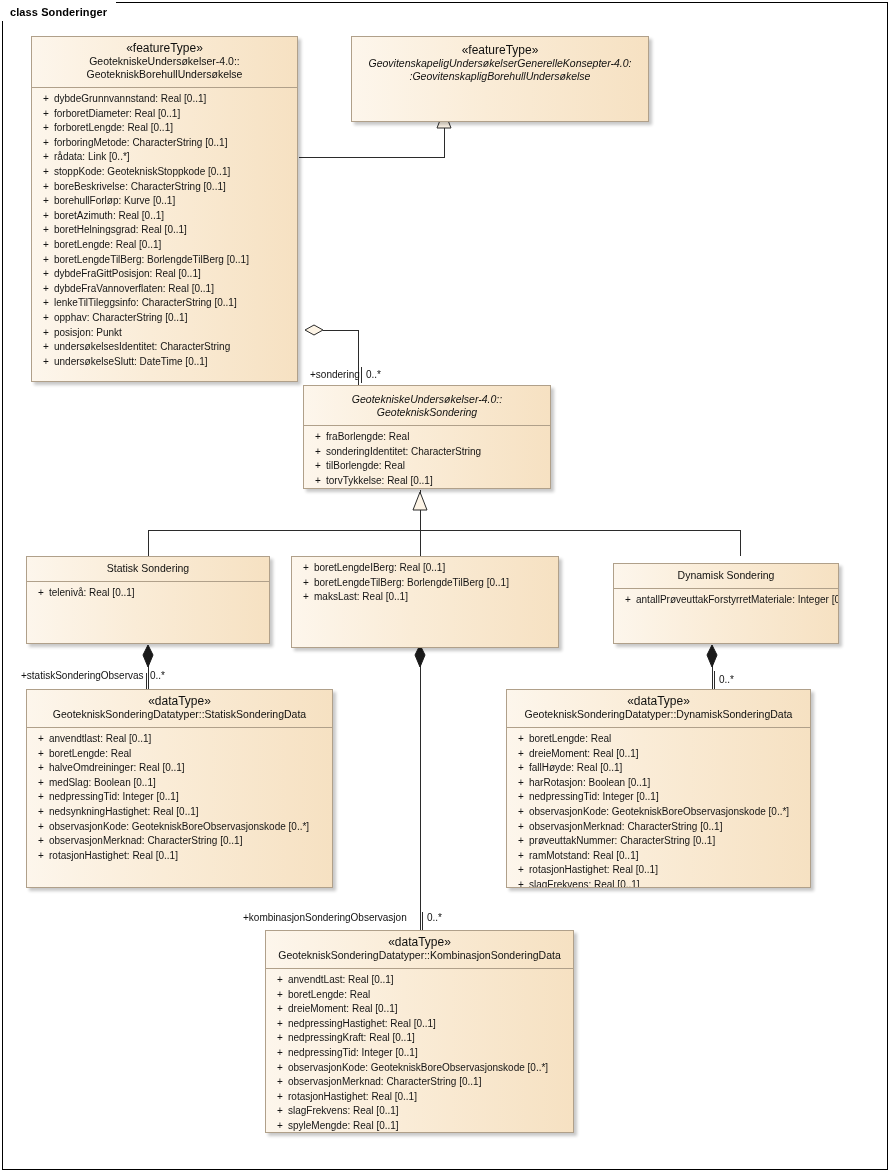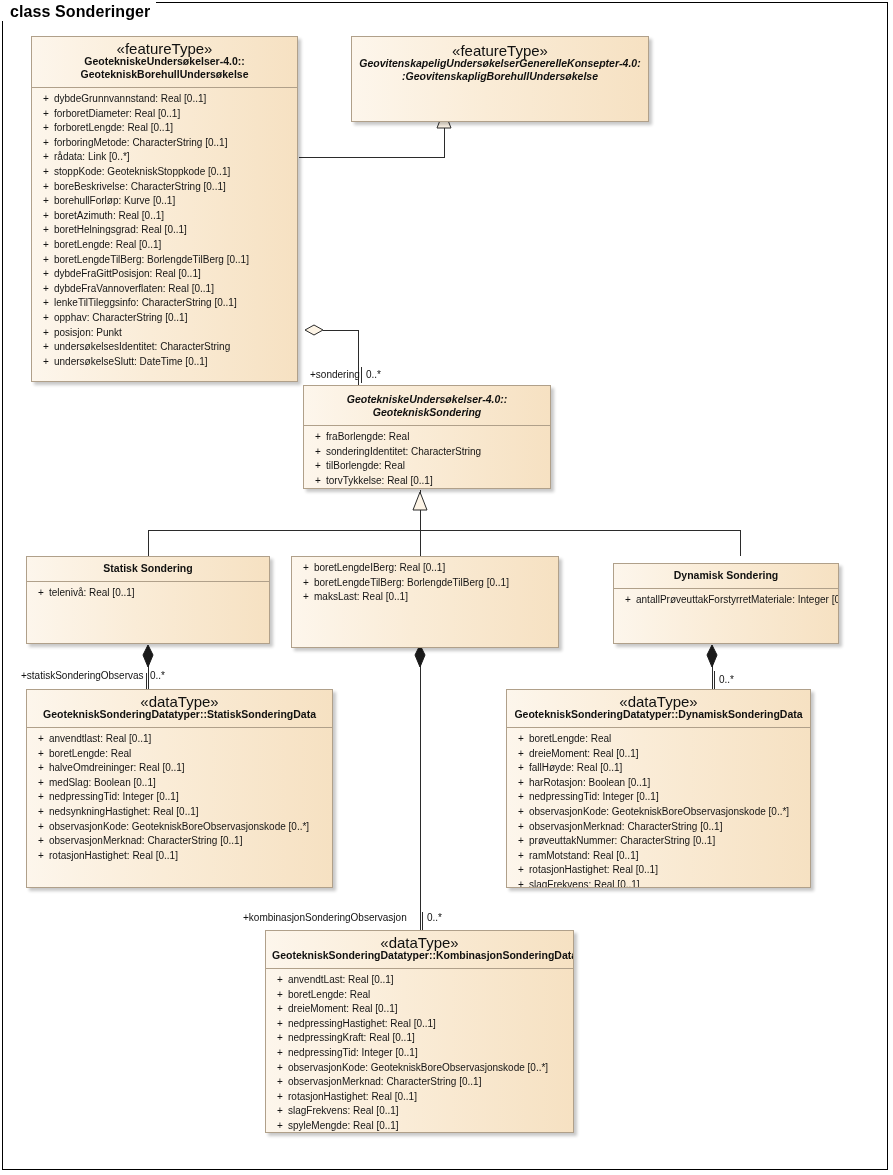--- a/index.html
+++ b/index.html
@@ -27,21 +27,21 @@
   .frame-tab{
     position:absolute;
     left:2px; top:2px;
     height:19px;
     box-sizing:border-box;
     border-right:none;
     background:#fff;
     display:flex;
     align-items:center;
     padding:0 6px 0 8px;
-    font-size:16px;
+    font-size:11px;
     font-weight:bold;
     color:#000;
     letter-spacing:0.1px;
     white-space:nowrap;
     z-index:6;
   }
   .frame-tab-under{
     position:absolute;
     left:2px; top:2px;
     width:110px;height:19px;
@@ -83,25 +83,25 @@
     border-bottom:1px solid #b0a08a;
     padding:5px 6px 6px 6px;
     text-align:center;
     font-size:10.5px;
     color:#10100f;
     line-height:13px;
   }
   .uml .hdr .stereo{
     display:block;
     font-weight:normal;
-    font-size:15px;
+    font-size:12px;
   }
   .uml .hdr .nm{
     display:block;
-    font-weight:bold;
+    font-weight:normal;
   }
   .uml .hdr.abstract .nm,
   .uml .hdr.abstract .stereo{font-style:italic;}
   .uml .body{
     padding:4px 2px 6px 2px;
   }
   .attr{
     display:flex;
     font-size:10px;
     line-height:14.6px;

